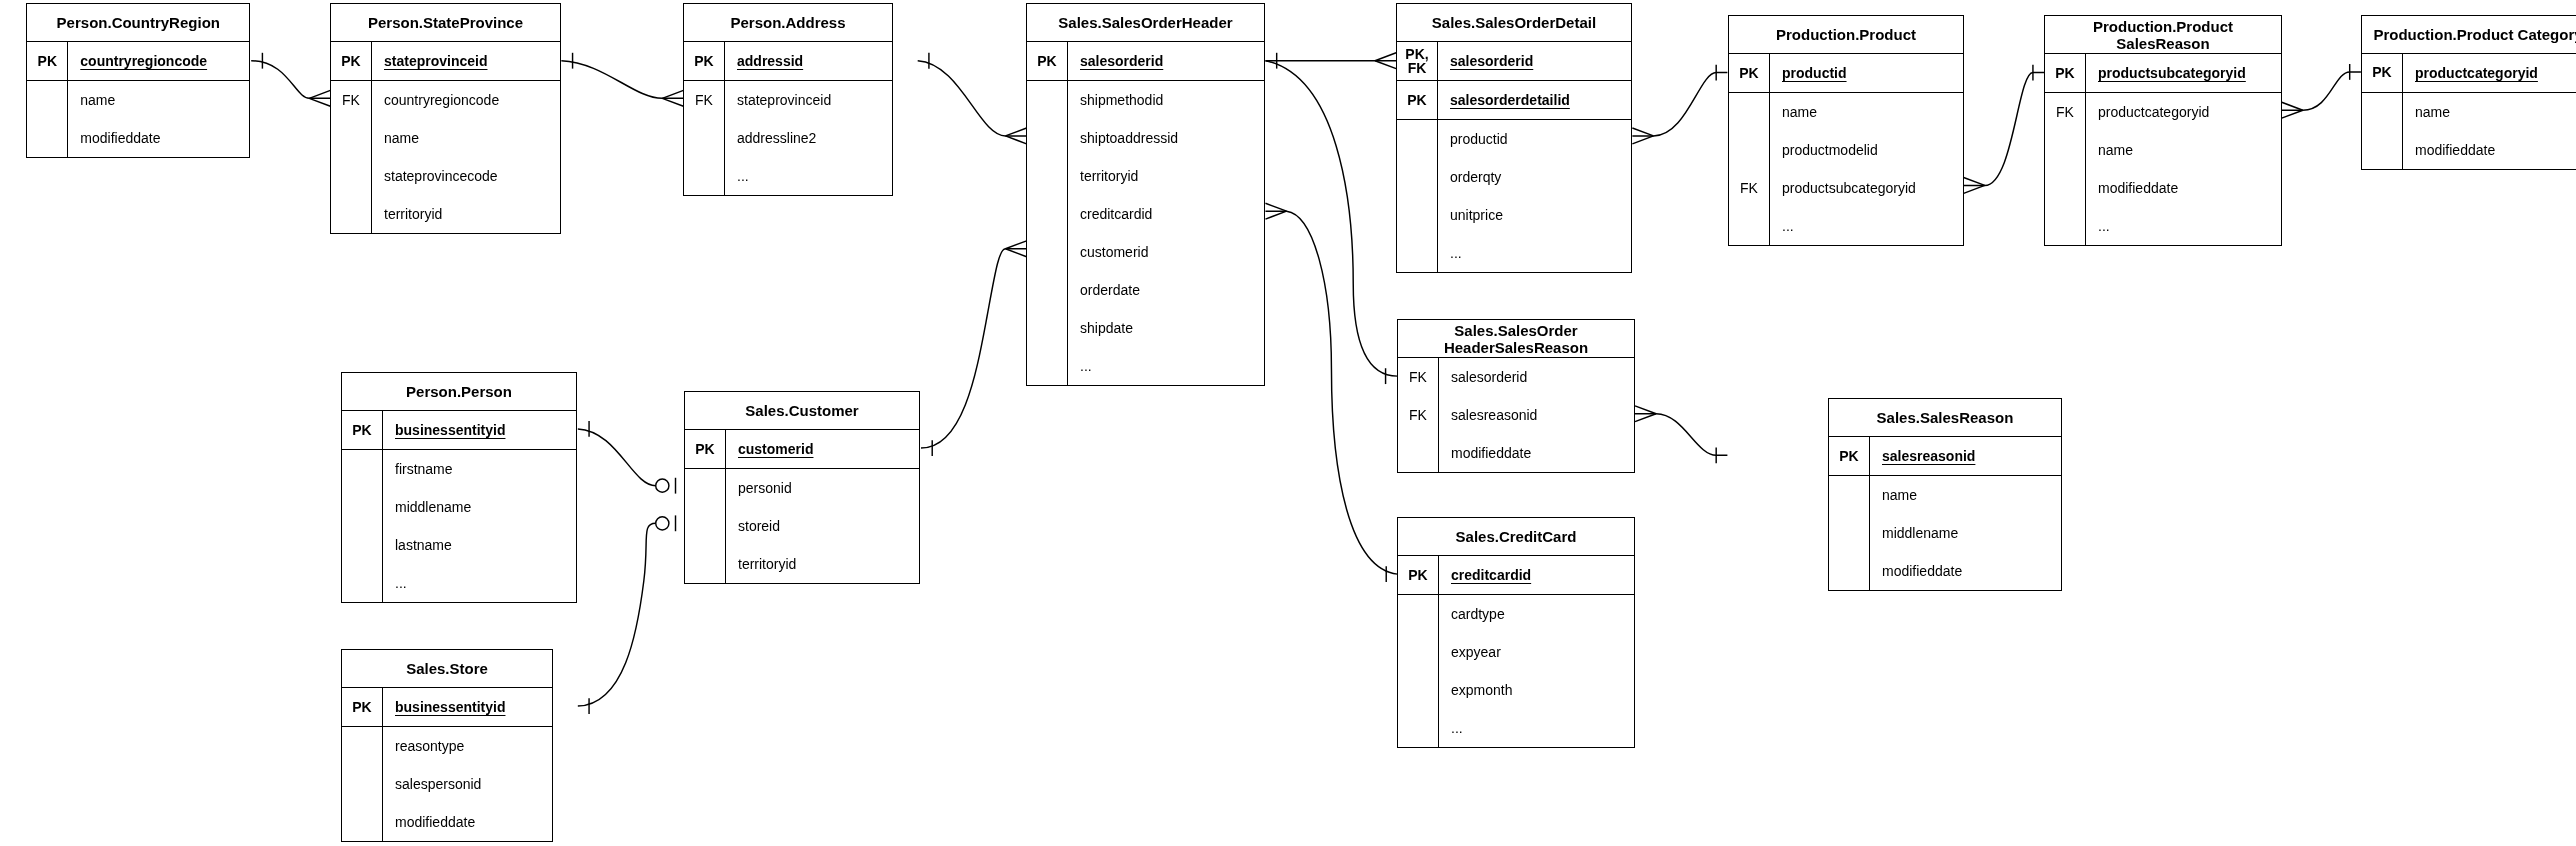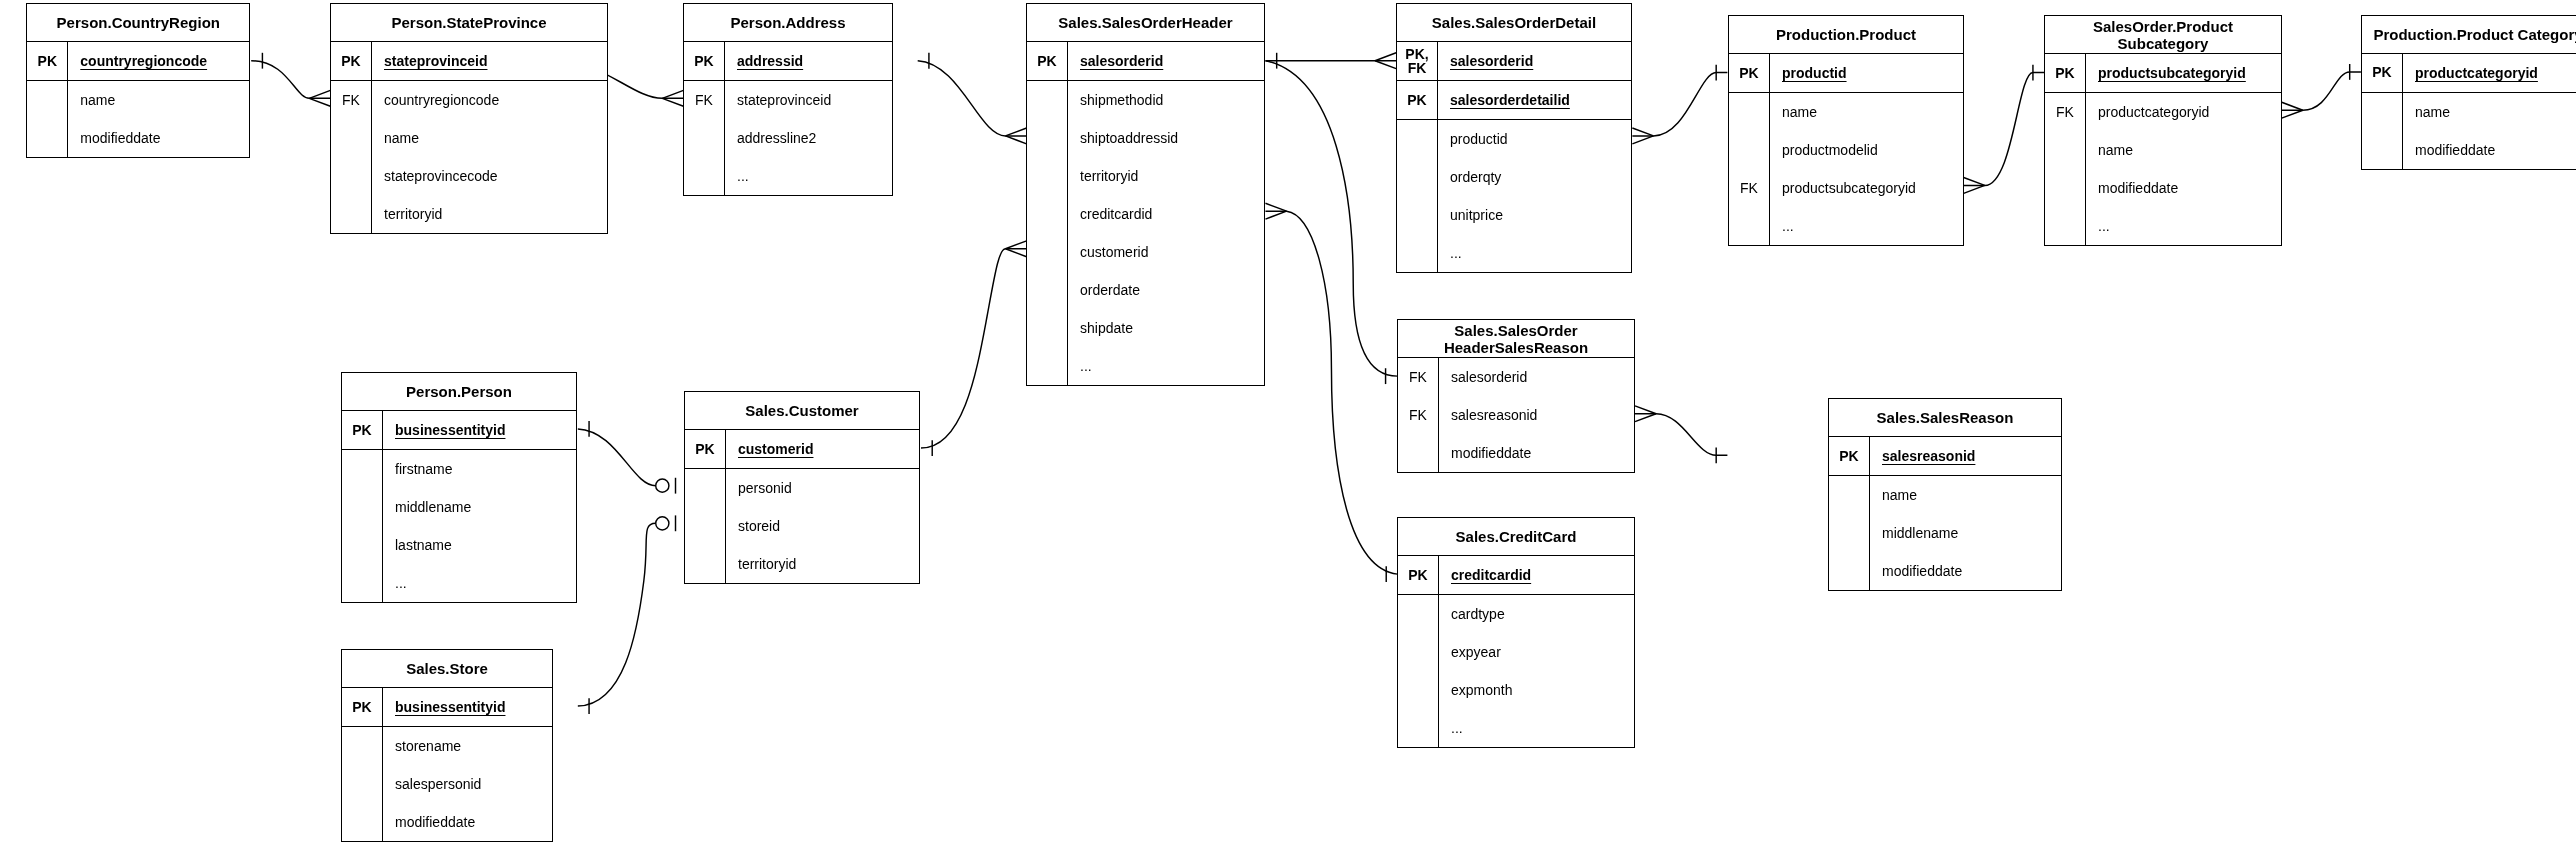--- a/index.html
+++ b/index.html
@@ -142,21 +142,21 @@
     <div class="row">
       <div class="cell-key"></div>
       <div class="cell-field">name</div>
     </div>
     <div class="row">
       <div class="cell-key"></div>
       <div class="cell-field">modifieddate</div>
     </div>
   </div>
 
-  <div class="tbl" style="left:307px;top:3.3px;width:278px">
+  <div class="tbl" style="left:307px;top:3.3px;width:231px">
     <div class="tbl-title">Person.StateProvince</div>
     <div class="row key-end">
       <div class="cell-key pk">PK</div>
       <div class="cell-field pkf">stateprovinceid</div>
     </div>
     <div class="row">
       <div class="cell-key">FK</div>
       <div class="cell-field">countryregioncode</div>
     </div>
     <div class="row">
@@ -279,21 +279,21 @@
       <div class="cell-key">FK</div>
       <div class="cell-field">productsubcategoryid</div>
     </div>
     <div class="row">
       <div class="cell-key"></div>
       <div class="cell-field">...</div>
     </div>
   </div>
 
   <div class="tbl" style="left:2021px;top:15px;width:238px">
-    <div class="tbl-title">SalesOrder.Product Subcategory</div>
+    <div class="tbl-title">Production.Product SalesReason</div>
     <div class="row key-end">
       <div class="cell-key pk">PK</div>
       <div class="cell-field pkf">productsubcategoryid</div>
     </div>
     <div class="row">
       <div class="cell-key">FK</div>
       <div class="cell-field">productcategoryid</div>
     </div>
     <div class="row">
       <div class="cell-key"></div>
@@ -370,21 +370,21 @@
   </div>
 
   <div class="tbl" style="left:318px;top:649px;width:212px">
     <div class="tbl-title">Sales.Store</div>
     <div class="row key-end">
       <div class="cell-key pk">PK</div>
       <div class="cell-field pkf">businessentityid</div>
     </div>
     <div class="row">
       <div class="cell-key"></div>
-      <div class="cell-field">storename</div>
+      <div class="cell-field">reasontype</div>
     </div>
     <div class="row">
       <div class="cell-key"></div>
       <div class="cell-field">salespersonid</div>
     </div>
     <div class="row">
       <div class="cell-key"></div>
       <div class="cell-field">modifieddate</div>
     </div>
   </div>

